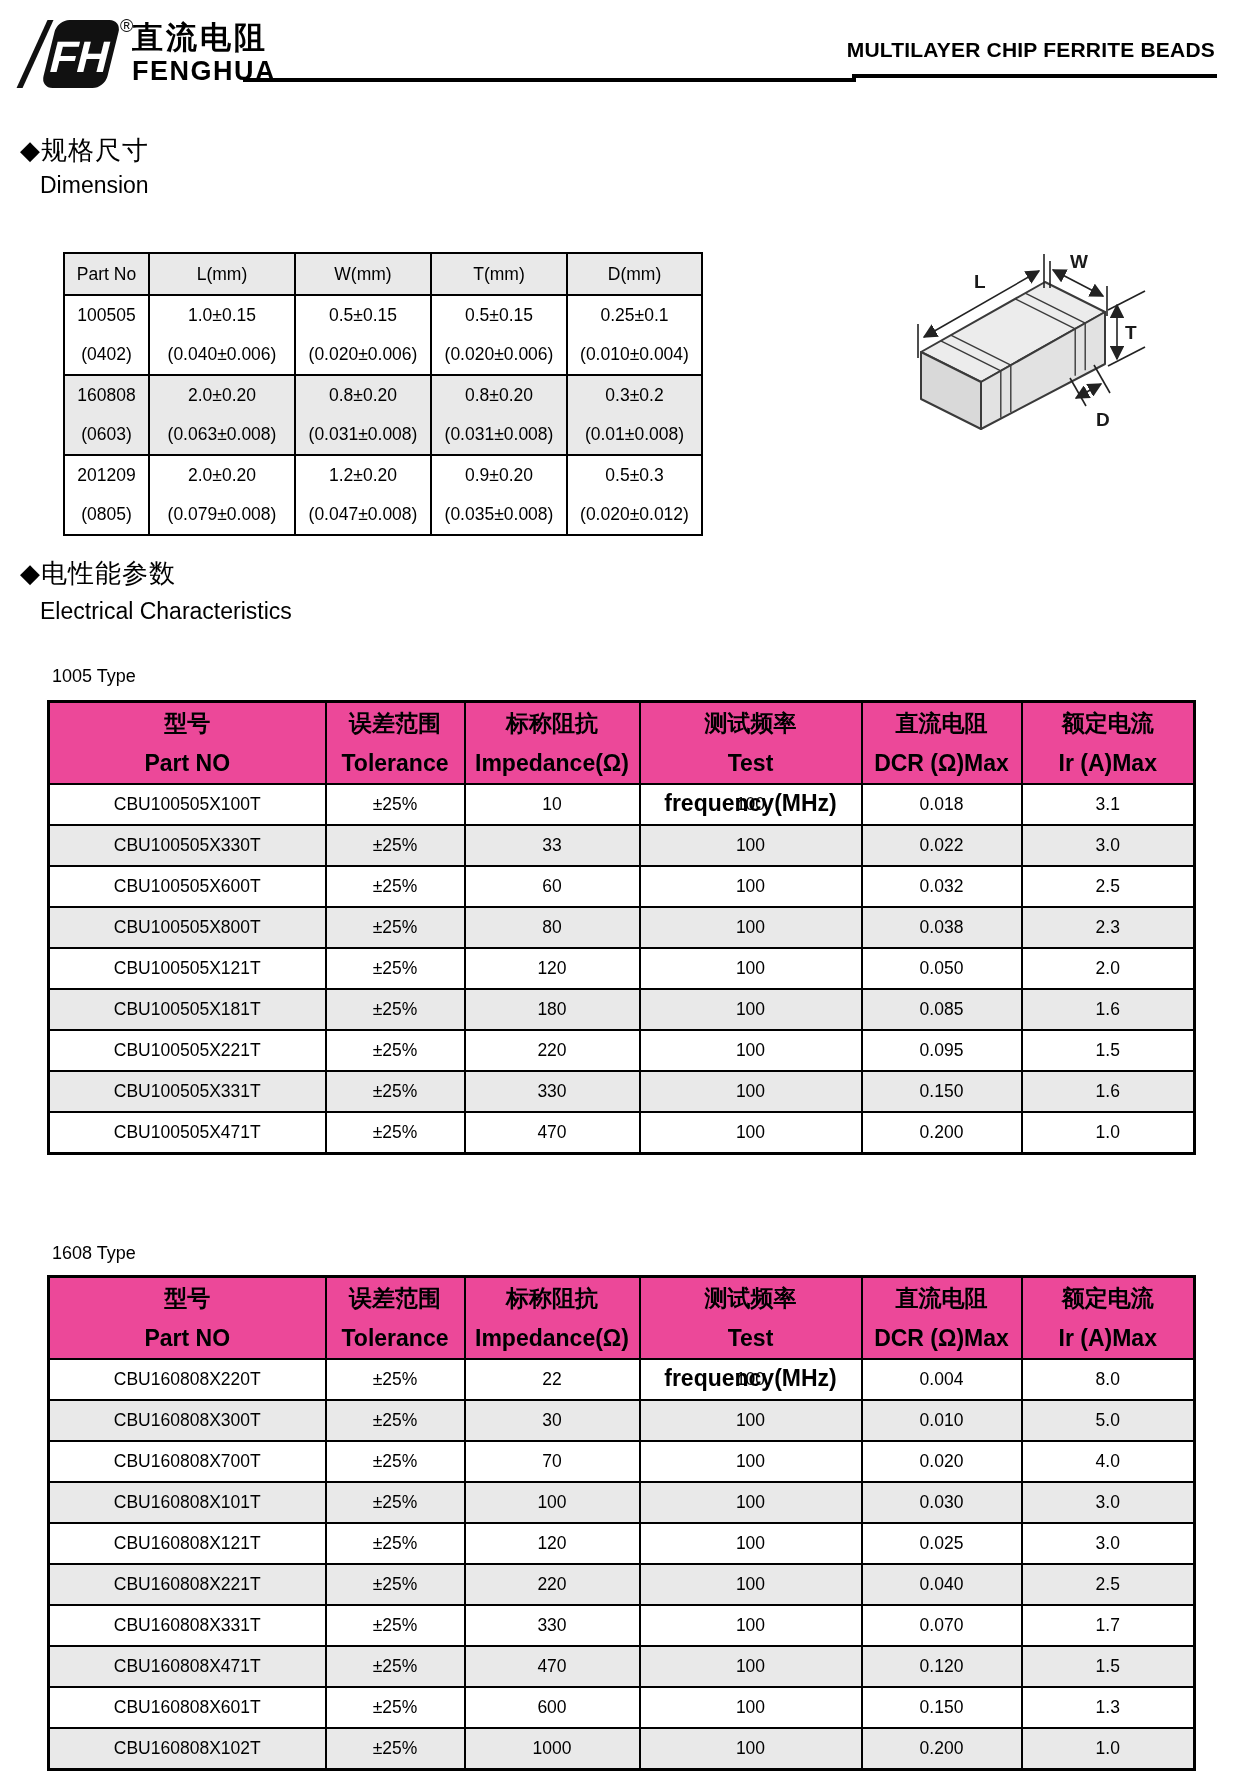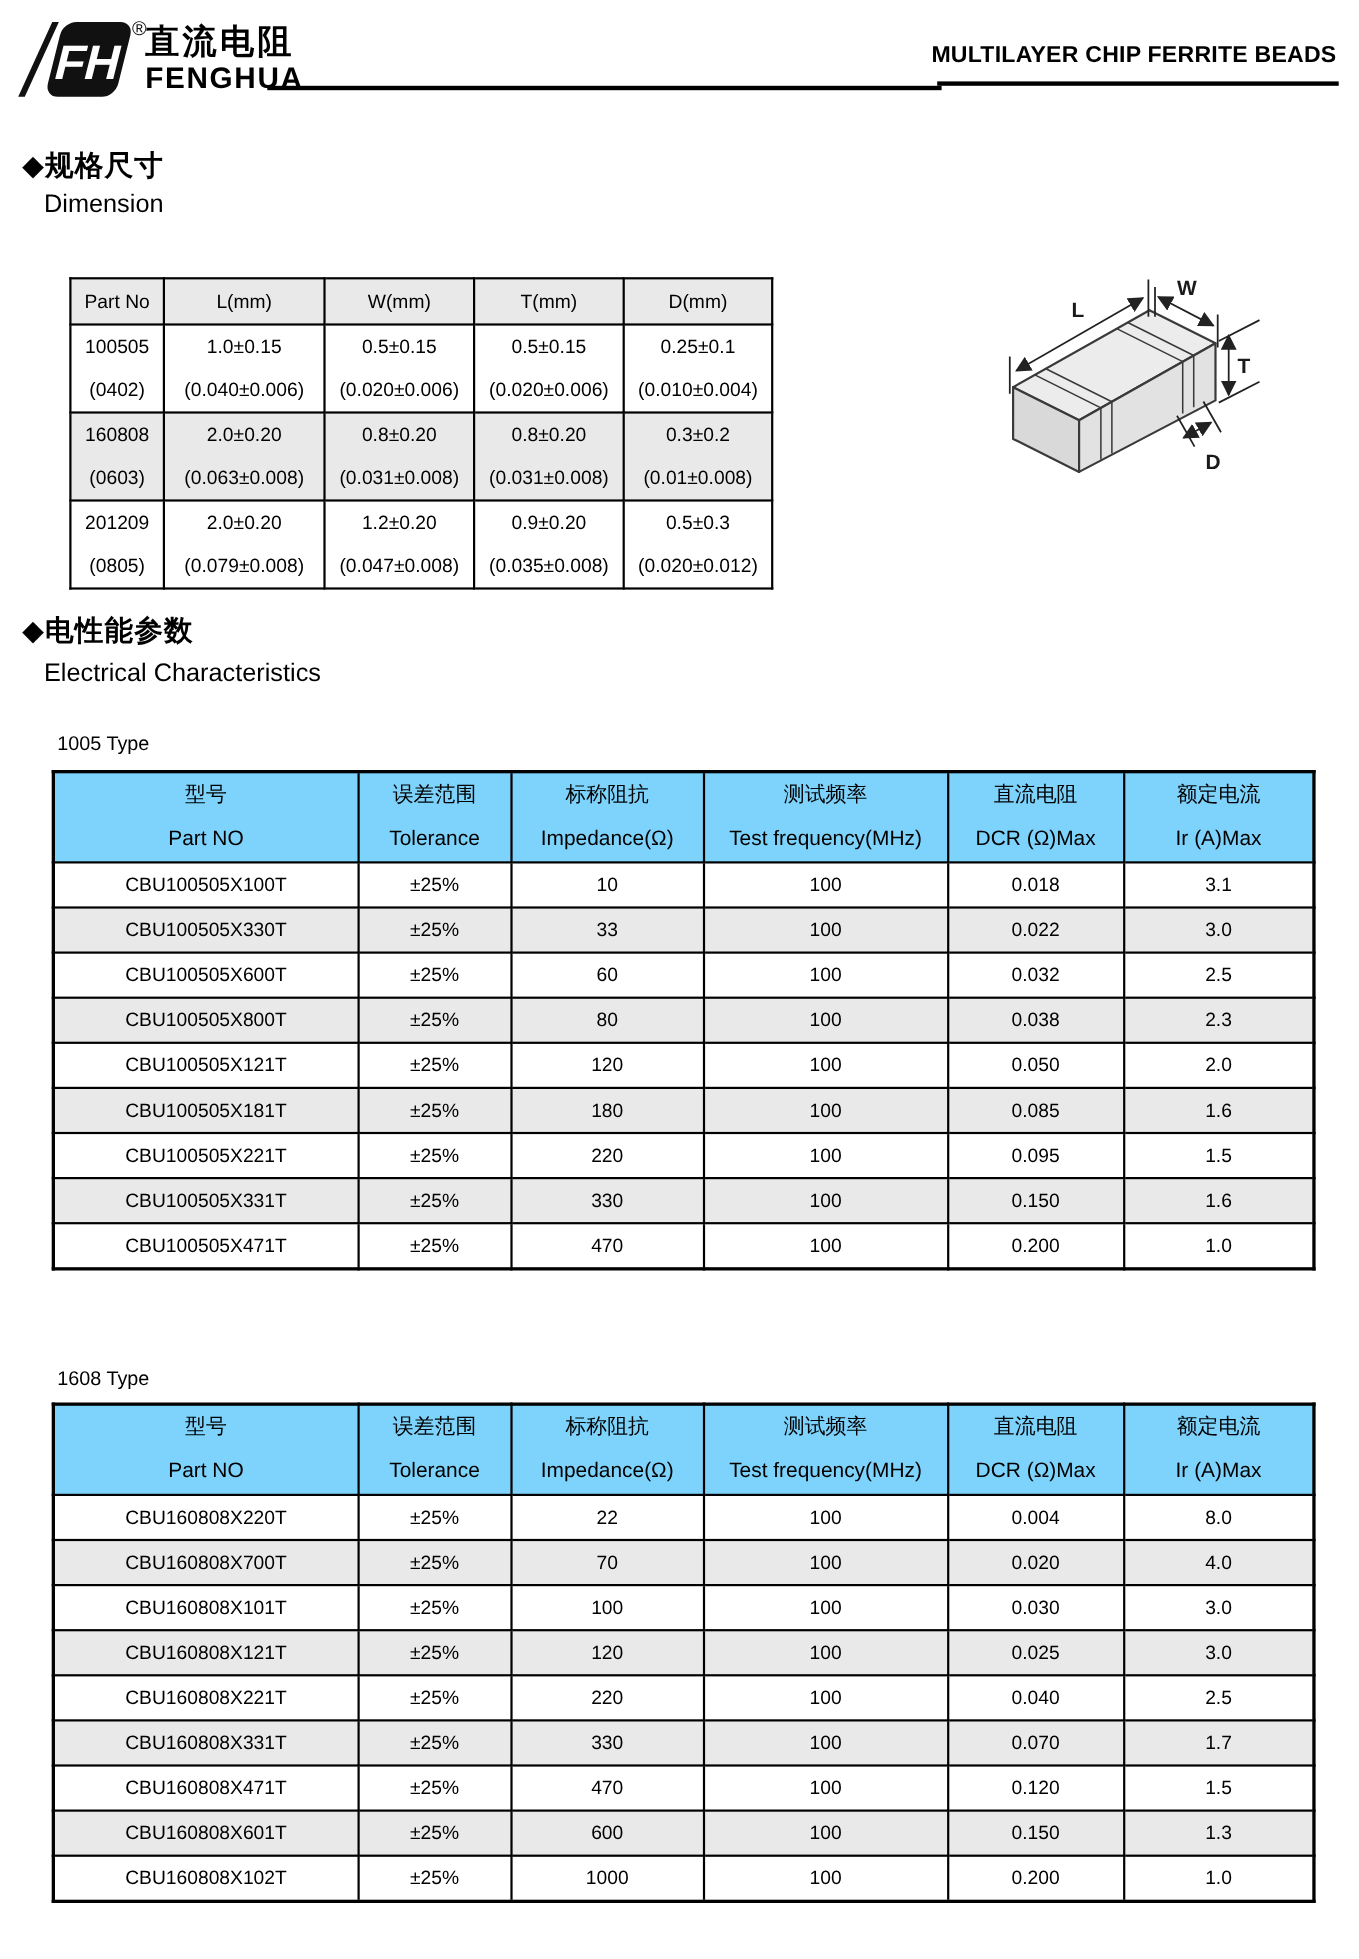--- a/index.html
+++ b/index.html
@@ -9,21 +9,21 @@
   
   .logo-wrap{position:absolute;left:16px;top:10px;width:118px;height:92px;}
   .brand{position:absolute;left:132px;top:22px;line-height:1;}
   .brand-cn{font-size:31px;font-weight:bold;letter-spacing:3px;}
   .brand-en{font-size:27px;font-weight:bold;letter-spacing:1.5px;margin-top:5px;}
   .doc-title{position:absolute;right:20px;top:38px;font-size:21px;font-weight:bold;letter-spacing:0.2px;}
   .rule-a{position:absolute;left:243px;top:78px;width:613px;height:4px;background:#000;}
   .rule-b{position:absolute;left:852px;top:74px;width:365px;height:4px;background:#000;}
 
   
-  .h-cn{position:absolute;font-size:26px;font-weight:bold;letter-spacing:1px;}
+  .h-cn{position:absolute;font-size:26px;font-weight:normal;letter-spacing:1px;}
   .h-en{position:absolute;font-size:23px;font-weight:normal;}
   .sec1-cn{left:20px;top:133px;}
   .sec1-en{left:40px;top:172px;}
   .sec2-cn{left:20px;top:556px;}
   .sec2-en{left:40px;top:598px;}
   .type-label{position:absolute;font-size:18px;}
   .type-1005{left:52px;top:666px;}
   .type-1608{left:52px;top:1243px;}
 
   
@@ -35,21 +35,21 @@
   .dim-table{position:absolute;left:63px;top:252px;width:638px;table-layout:fixed;border:2px solid #000;}
   .dim-table th{background:#e9e9e9;height:40px;font-weight:normal;font-size:17.5px;}
   .dim-table td{font-size:17.5px;}
   .dim-table td .cell-line{height:39px;line-height:39px;}
   .dim-table tbody tr:nth-child(even){background:#e9e9e9;}
 
   
   .elec-table{position:absolute;left:47px;width:1146px;table-layout:fixed;border:3px solid #000;}
   .elec-1005{top:700px;}
   .elec-1608{top:1275px;}
-  .elec-table th{background:#7dd3fc;font-weight:normal;font-size:19px;}
+  .elec-table th{background:#ec4899;font-weight:bold;font-size:23px;}
   .elec-table th .cell-line{height:40px;line-height:40px;}
   .elec-table td{height:39px;font-size:17.5px;line-height:39px;}
   .elec-table tbody tr:nth-child(even){background:#e9e9e9;}
 
   
   .chip-diagram{position:absolute;left:898px;top:226px;width:332px;height:228px;}
   .dim-label{font-size:19px;font-weight:bold;font-family:"Liberation Sans",sans-serif;fill:#1a1a1a;}
 </style>
 </head>
 <body>
@@ -366,20 +366,28 @@
     <tbody>
         <tr>
           <td>CBU160808X220T</td>
           <td>±25%</td>
           <td>22</td>
           <td>100</td>
           <td>0.004</td>
           <td>8.0</td>
         </tr>
         <tr>
+          <td>CBU160808X300T</td>
+          <td>±25%</td>
+          <td>30</td>
+          <td>100</td>
+          <td>0.010</td>
+          <td>5.0</td>
+        </tr>
+        <tr>
           <td>CBU160808X700T</td>
           <td>±25%</td>
           <td>70</td>
           <td>100</td>
           <td>0.020</td>
           <td>4.0</td>
         </tr>
         <tr>
           <td>CBU160808X101T</td>
           <td>±25%</td>

